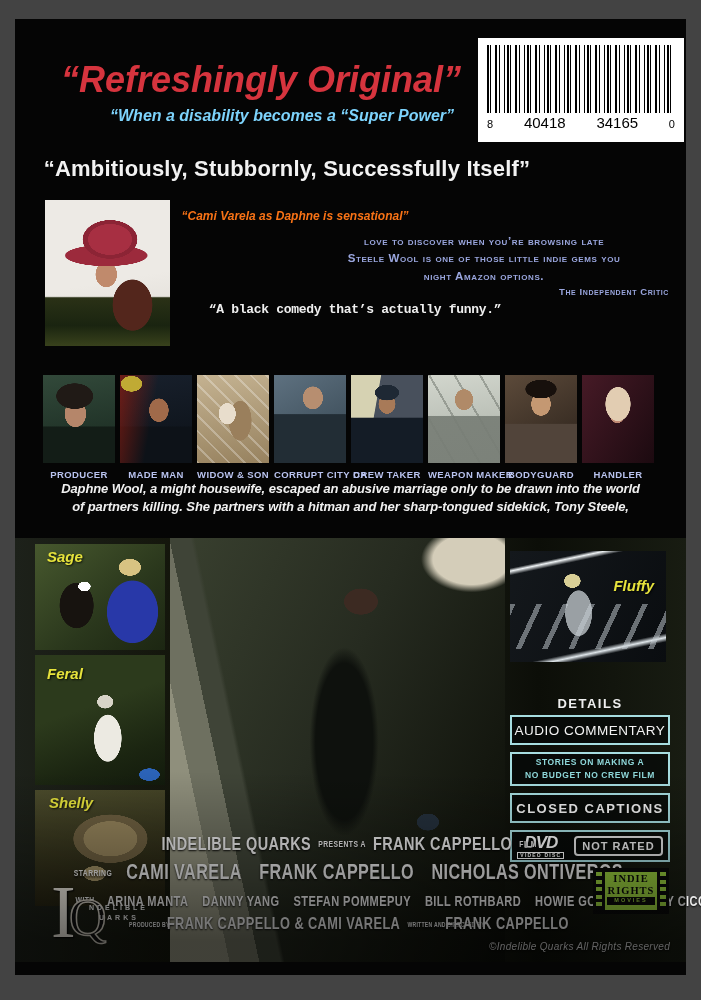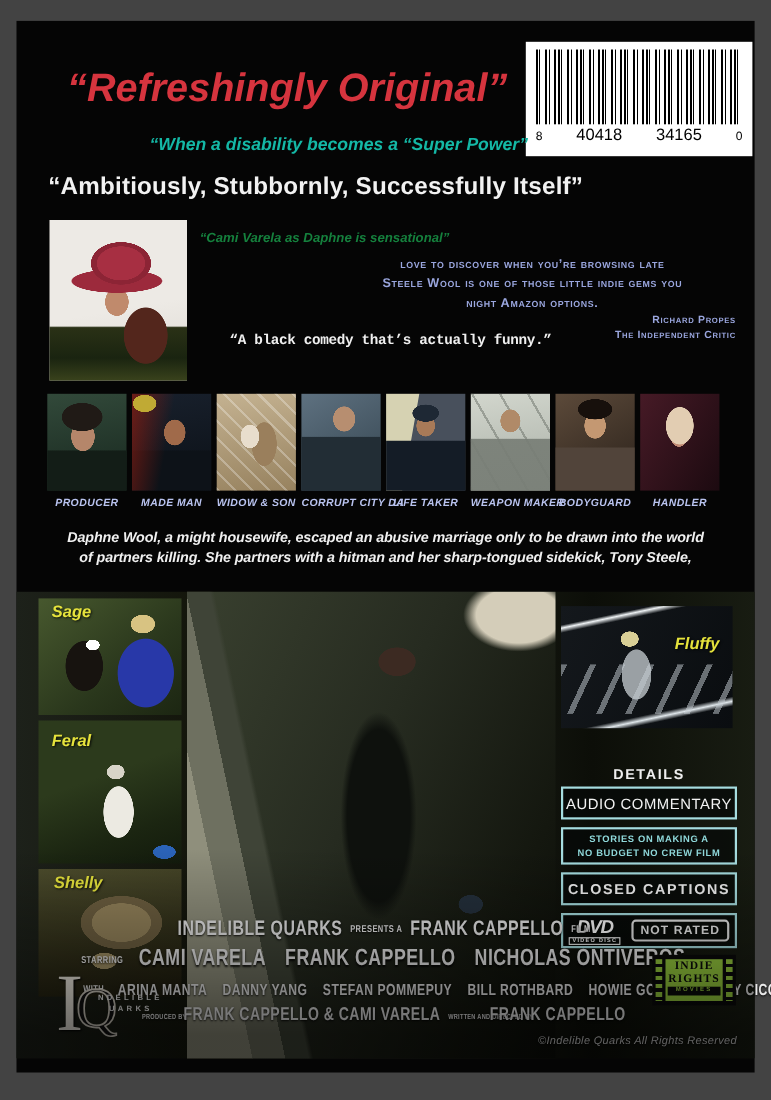--- a/index.html
+++ b/index.html
@@ -4,45 +4,45 @@
 <style>
   html,body{margin:0;padding:0;}
   body{
     width:701px;height:1000px;background:#434343;position:relative;overflow:hidden;
     font-family:"Liberation Sans", sans-serif;
   }
   .cover{position:absolute;left:15px;top:19px;width:671px;height:956px;background:#050505;}
 
   
   .quote-top{position:absolute;left:46px;top:40px;color:#d6343e;font-size:36px;font-style:italic;font-weight:600;letter-spacing:0;white-space:nowrap;}
-  .tagline{position:absolute;left:95px;top:104px;width:370px;text-align:right;color:#14b8a6;font-size:16px;font-style:italic;font-weight:700;}
+  .tagline{position:absolute;left:95px;top:88px;width:370px;text-align:left;color:#7dd3fc;font-size:16px;font-style:italic;font-weight:700;}
   .headline2{position:absolute;left:0;top:137px;width:544px;text-align:center;color:#f2f2f2;font-size:22px;font-weight:700;letter-spacing:.2px;}
 
   .barcode{position:absolute;left:463px;top:19px;width:206px;height:104px;background:#fff;box-sizing:border-box;padding:7px 9px 3px;}
   .barcode .bars{height:68px;background:repeating-linear-gradient(90deg,#000 0 2px,#fff 2px 3px,#000 3px 4px,#fff 4px 8px,#000 8px 10px,#fff 10px 12px,#000 12px 13px,#fff 13px 17px,#000 17px 18px,#fff 18px 20px);}
   .barcode .digits{display:flex;justify-content:space-between;align-items:flex-end;color:#000;font-size:15px;margin-top:2px;line-height:1;}
   .barcode .digits .edge{font-size:11px;}
 
   
   .photo{position:relative;overflow:hidden;}
   .photo-hat{position:absolute;left:30px;top:181px;width:125px;height:146px;
     background:
       radial-gradient(34px 24px at 52% 27%, #a72f42 0 64%, #8c2435 65% 80%, rgba(0,0,0,0) 81%),
       radial-gradient(58px 15px at 49% 38%, #9c2a3c 0 70%, rgba(0,0,0,0) 72%),
       radial-gradient(16px 19px at 49% 51%, #c08a6c 0 66%, rgba(0,0,0,0) 68%),
       radial-gradient(28px 36px at 70% 72%, #53261c 0 70%, rgba(0,0,0,0) 72%),
       linear-gradient(180deg, rgba(0,0,0,0) 66%, #2a3116 67%, #1a2410 86%, #39421c),
       linear-gradient(170deg,#edeae5 55%,#dcd8d2);}
-  .caption-photo{position:absolute;left:150px;top:190px;width:260px;text-align:center;color:#15803d;font-size:12px;font-style:italic;font-weight:600;}
+  .caption-photo{position:absolute;left:150px;top:190px;width:260px;text-align:center;color:#f97316;font-size:12px;font-style:italic;font-weight:600;}
   .review{position:absolute;left:268px;top:214px;width:402px;text-align:center;color:#9aa6de;font-weight:700;font-size:11.5px;line-height:1.5;font-variant:small-caps;letter-spacing:.6px;}
   .review .attrib{text-align:right;padding-right:16px;font-size:9.5px;line-height:1.35;margin-top:1px;}
   .quote-comedy{position:absolute;left:150px;top:283px;width:380px;text-align:center;color:#efefef;font-family:"Liberation Mono", monospace;font-weight:700;font-size:13px;letter-spacing:-.3px;}
 
   
-  .char-row{position:absolute;left:28px;top:339px;width:615px;display:flex;gap:5px;font-style:italic;}
+  .char-row{position:absolute;left:28px;top:356px;width:615px;display:flex;gap:5px;}
   .char-cell{width:72px;flex:0 0 72px;text-align:center;}
   .ch{width:72px;height:88px;}
   .char-label{margin-top:6px;color:#b9c3ef;font-size:9.5px;font-weight:700;letter-spacing:.4px;white-space:nowrap;}
   .ch1{background:radial-gradient(26px 18px at 44% 24%,#201a16 0 70%,rgba(0,0,0,0) 72%),radial-gradient(16px 20px at 45% 44%,#b5866a 0 66%,rgba(0,0,0,0) 68%),linear-gradient(180deg,rgba(0,0,0,0) 58%,#131d17 59%),linear-gradient(170deg,#32493a,#17271e);}
   .ch2{background:radial-gradient(15px 11px at 16% 10%,#c0aa34 0 70%,rgba(0,0,0,0) 72%),radial-gradient(15px 18px at 54% 40%,#a06a4a 0 64%,rgba(0,0,0,0) 66%),linear-gradient(100deg,rgba(140,28,16,.75),rgba(140,28,16,0) 45%),linear-gradient(180deg,rgba(0,0,0,0) 58%,#0d1218 59%),linear-gradient(170deg,#18202c,#0b1016);}
   .ch3{background:radial-gradient(12px 15px at 42% 44%,#e8ddcc 0 70%,rgba(0,0,0,0) 72%),radial-gradient(16px 28px at 60% 52%,#9a7f5c 0 70%,rgba(0,0,0,0) 72%),repeating-linear-gradient(45deg,rgba(255,255,255,.28) 0 2px,rgba(0,0,0,0) 2px 11px),linear-gradient(170deg,#c4b291,#97825f);}
   .ch4{background:radial-gradient(15px 17px at 54% 26%,#b78e70 0 66%,rgba(0,0,0,0) 68%),linear-gradient(180deg,rgba(0,0,0,0) 44%,#222d35 45%),linear-gradient(150deg,#5e7180,#33434e);}
   .ch5{background:radial-gradient(17px 11px at 50% 20%,#1e2834 0 70%,rgba(0,0,0,0) 72%),radial-gradient(13px 15px at 50% 33%,#a87a58 0 64%,rgba(0,0,0,0) 66%),linear-gradient(180deg,rgba(0,0,0,0) 48%,#141c26 49%),linear-gradient(100deg,#d6d2b2 0 34%,#48505c 35%);}
   .ch6{background:radial-gradient(14px 16px at 50% 28%,#b08a68 0 64%,rgba(0,0,0,0) 66%),linear-gradient(180deg,rgba(0,0,0,0) 46%,rgba(120,126,118,.92) 47%),repeating-linear-gradient(60deg,rgba(96,102,94,.45) 0 2px,rgba(0,0,0,0) 2px 22px),linear-gradient(170deg,#d2d6cd,#a8aea5);}
   .ch7{background:radial-gradient(22px 13px at 50% 16%,#17100c 0 70%,rgba(0,0,0,0) 72%),radial-gradient(15px 18px at 50% 33%,#c49872 0 64%,rgba(0,0,0,0) 66%),linear-gradient(180deg,rgba(0,0,0,0) 55%,#51443a 56%),linear-gradient(150deg,#5c4a3a,#2a211a);}
@@ -147,21 +147,20 @@
   <div class="tagline">“When a disability becomes a “Super Power”</div>
   <div class="headline2">“Ambitiously, Stubbornly, Successfully Itself”</div>
 
   <div class="photo photo-hat"></div>
   <div class="caption-photo">“Cami Varela as Daphne is sensational”</div>
   <div class="review">
     <div>love to discover when you’re browsing late</div>
     <div>Steele Wool is one of those little indie gems you</div>
     <div>night Amazon options.</div>
     <div class="attrib">
-      <div>Richard Propes</div>
       <div>The Independent Critic</div>
     </div>
   </div>
   <div class="quote-comedy">“A black comedy that’s actually funny.”</div>
 
   <div class="char-row">
     <div class="char-cell">
       <div class="photo ch ch1"></div>
       <div class="char-label">PRODUCER</div>
     </div>
@@ -172,21 +171,21 @@
     <div class="char-cell">
       <div class="photo ch ch3"></div>
       <div class="char-label">WIDOW &amp; SON</div>
     </div>
     <div class="char-cell">
       <div class="photo ch ch4"></div>
       <div class="char-label">CORRUPT CITY DA</div>
     </div>
     <div class="char-cell">
       <div class="photo ch ch5"></div>
-      <div class="char-label">LIFE TAKER</div>
+      <div class="char-label">CREW TAKER</div>
     </div>
     <div class="char-cell">
       <div class="photo ch ch6"></div>
       <div class="char-label">WEAPON MAKER</div>
     </div>
     <div class="char-cell">
       <div class="photo ch ch7"></div>
       <div class="char-label">BODYGUARD</div>
     </div>
     <div class="char-cell">

